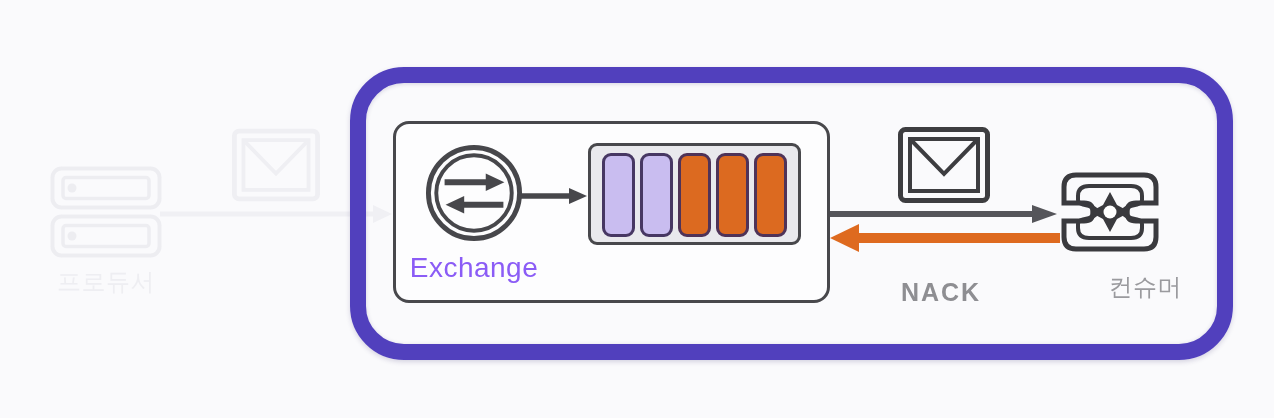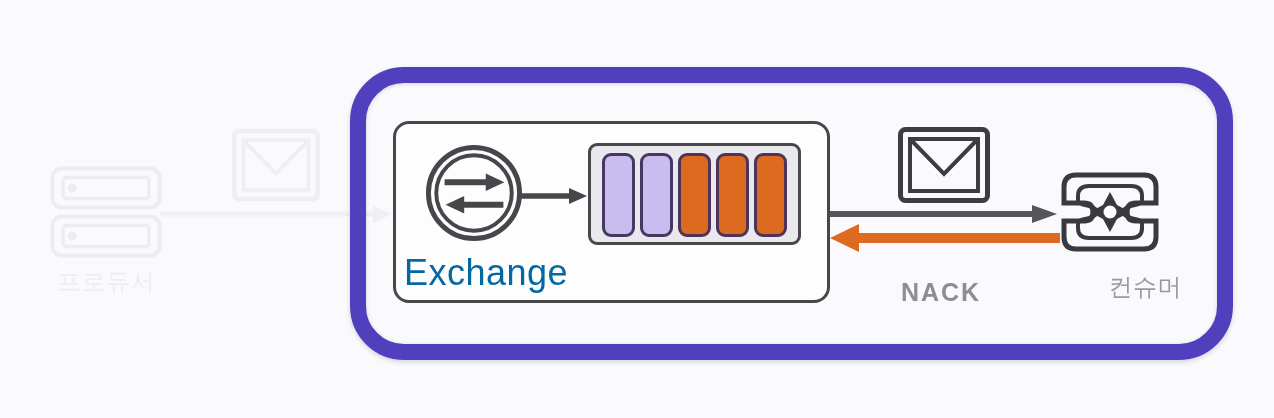--- a/index.html
+++ b/index.html
@@ -3,21 +3,21 @@
 <meta charset="utf-8">
 <style>
   html,body{margin:0;padding:0;}
   body{
     width:1274px;height:418px;position:relative;overflow:hidden;
     background:#fafafc;
     font-family:"Liberation Sans","DejaVu Sans",sans-serif;
   }
   .abs{position:absolute;}
   .label{
-    color:#0369a1;font-size:36px;text-align:center;width:140px;
+    color:#8b5cf6;font-size:28px;text-align:center;width:140px;
     letter-spacing:0.5px;user-select:none;
   }
   .label-small{font-size:24px;color:#9a9a9e;}
   .label-faded{color:#eeeef2;font-size:24px;}
   .nack-label{
     color:#8e8e92;font-weight:bold;font-size:25px;letter-spacing:2px;margin-top:24px;
   }
   
   .purple-frame{
     left:350px;top:67px;width:883px;height:293px;box-sizing:border-box;

